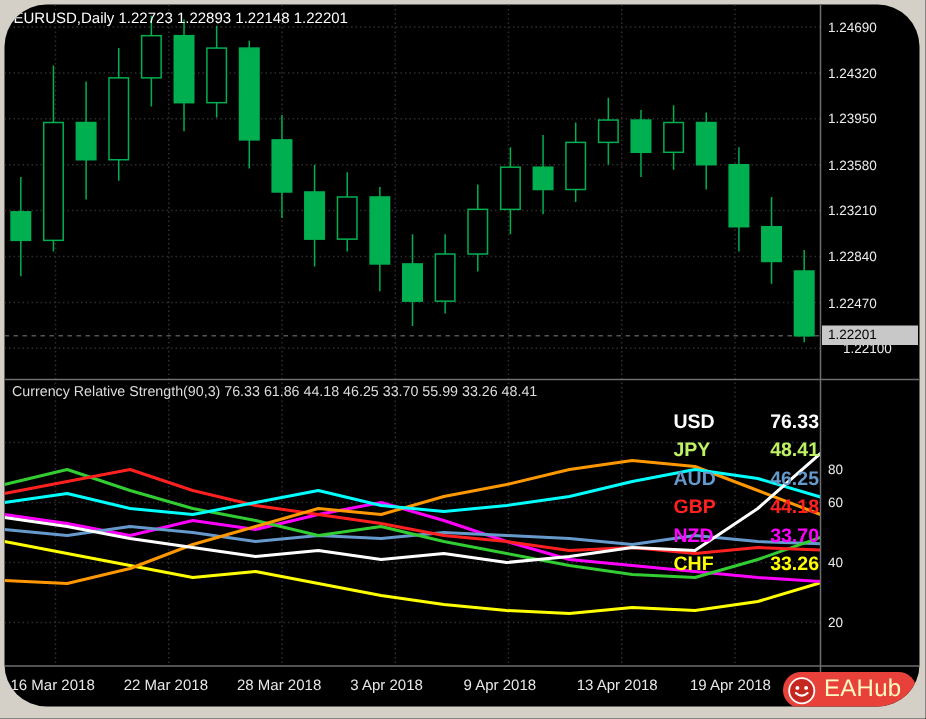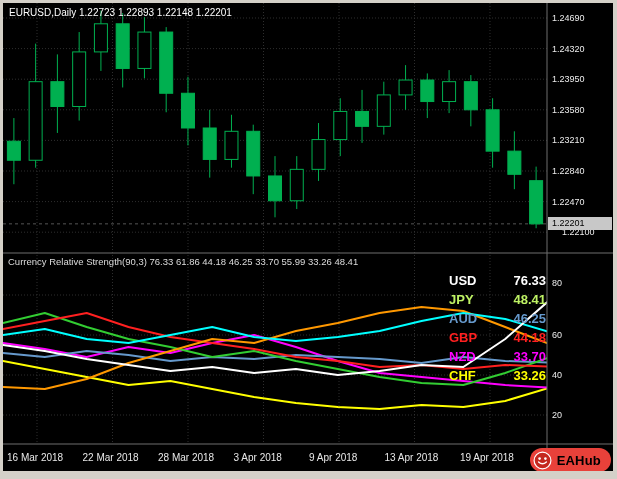--- a/index.html
+++ b/index.html
@@ -1,30 +1,30 @@
 <!DOCTYPE html>
 <html><head>
 <meta charset="utf-8">
 <style>
   html,body{margin:0;padding:0;background:#8f8f8f;}
   *{box-sizing:border-box;}
   .frame{position:relative;width:617px;height:479px;background:#d4d0c8;font-family:"Liberation Sans",sans-serif;}
-  .inner{position:absolute;left:3px;top:3px;width:610px;height:468px;background:#000;overflow:hidden;}
+  .inner{position:absolute;left:3px;top:3px;width:610px;height:468px;background:#000;overflow:hidden;border-radius:28px;}
   #plot{position:absolute;left:0;top:0;}
   .chart-title{position:absolute;left:6px;top:4px;color:#ffffff;font-size:10px;white-space:nowrap;z-index:5;}
   .ind-title{position:absolute;left:5px;top:253px;color:#dcdcdc;font-size:9.5px;white-space:nowrap;z-index:5;}
   .ptick,.itick{position:absolute;left:549px;color:#ececec;font-size:9px;line-height:11px;white-space:nowrap;}
   .cur-tag{position:absolute;left:545px;width:64px;height:13px;background:#c8c8c8;color:#000;
            font-size:9px;line-height:13px;padding-left:4px;z-index:6;}
   .tlabel{position:absolute;top:449px;color:#e8e8e8;font-size:10px;white-space:nowrap;text-align:center;}
   .legend{position:absolute;left:446px;top:268px;width:97px;z-index:5;}
   .lrow{display:flex;justify-content:space-between;align-items:center;height:19px;font-weight:bold;font-size:13px;}
   .badge{position:absolute;right:2px;bottom:-1px;height:24px;background:#e8413a;border-radius:12px;
          display:flex;align-items:center;gap:5px;padding:0 10px 0 3px;z-index:10;}
-  .badge-text{color:#000000;font-weight:bold;font-size:13px;letter-spacing:.2px;}
+  .badge-text{color:#fef9c3;font-weight:normal;font-size:16px;letter-spacing:.2px;}
 </style>
 </head>
 <body>
 
 <div class="frame">
   <div class="inner">
 
     <svg id="plot" width="610" height="468">
         <defs>
           <clipPath id="candleClip">
@@ -129,21 +129,21 @@
         <div class="ptick" style="top: 10px;">1.24690</div>
         <div class="ptick" style="top: 40.6px;">1.24320</div>
         <div class="ptick" style="top: 71.2px;">1.23950</div>
         <div class="ptick" style="top: 101.8px;">1.23580</div>
         <div class="ptick" style="top: 132.4px;">1.23210</div>
         <div class="ptick" style="top: 163px;">1.22840</div>
         <div class="ptick" style="top: 193.6px;">1.22470</div>
         <div class="ptick" style="top: 224.2px; margin-left: 10px;">1.22100</div>
       </div>
     <div id="ind-axis">
-        <div class="itick" style="top: 275px;">80</div>
+        <div class="itick" style="top: 305px;">80</div>
         <div class="itick" style="top: 327px;">60</div>
         <div class="itick" style="top: 367px;">40</div>
         <div class="itick" style="top: 407px;">20</div>
       </div>
 
     <div class="cur-tag" id="cur-tag" style="top: 214.347px;">1.22201</div>
 
     <div id="time-axis">
         <div class="tlabel" style="left: 4px;">16 Mar 2018</div>
         <div class="tlabel" style="left: 79.5px;">22 Mar 2018</div>

